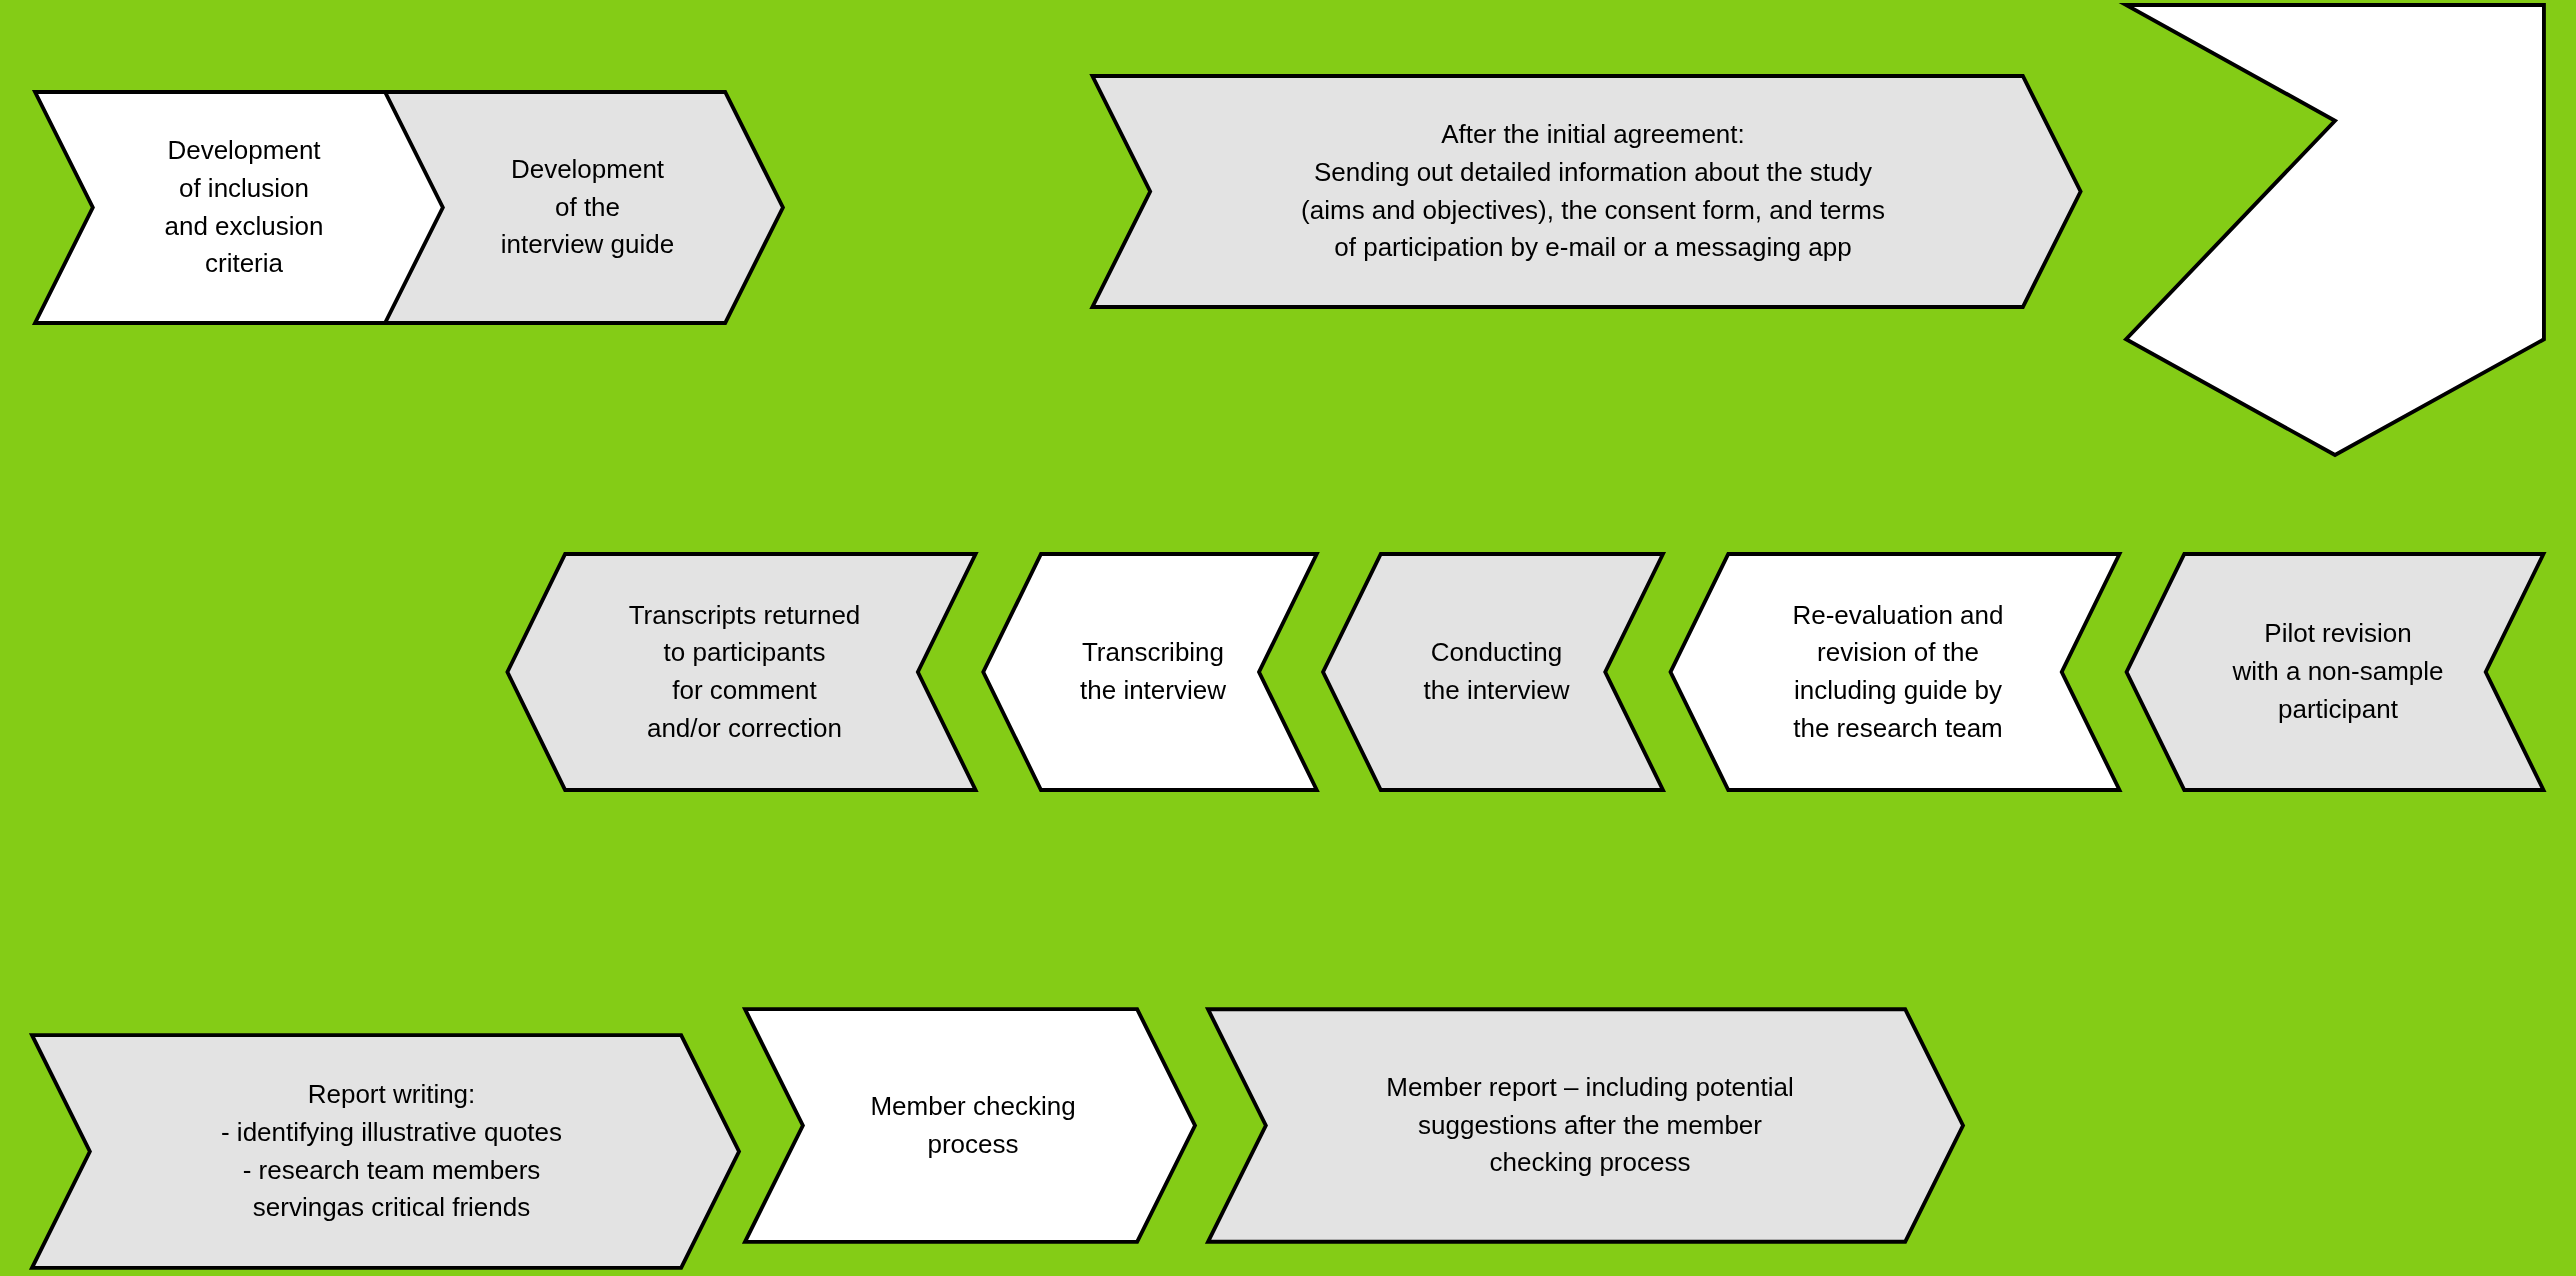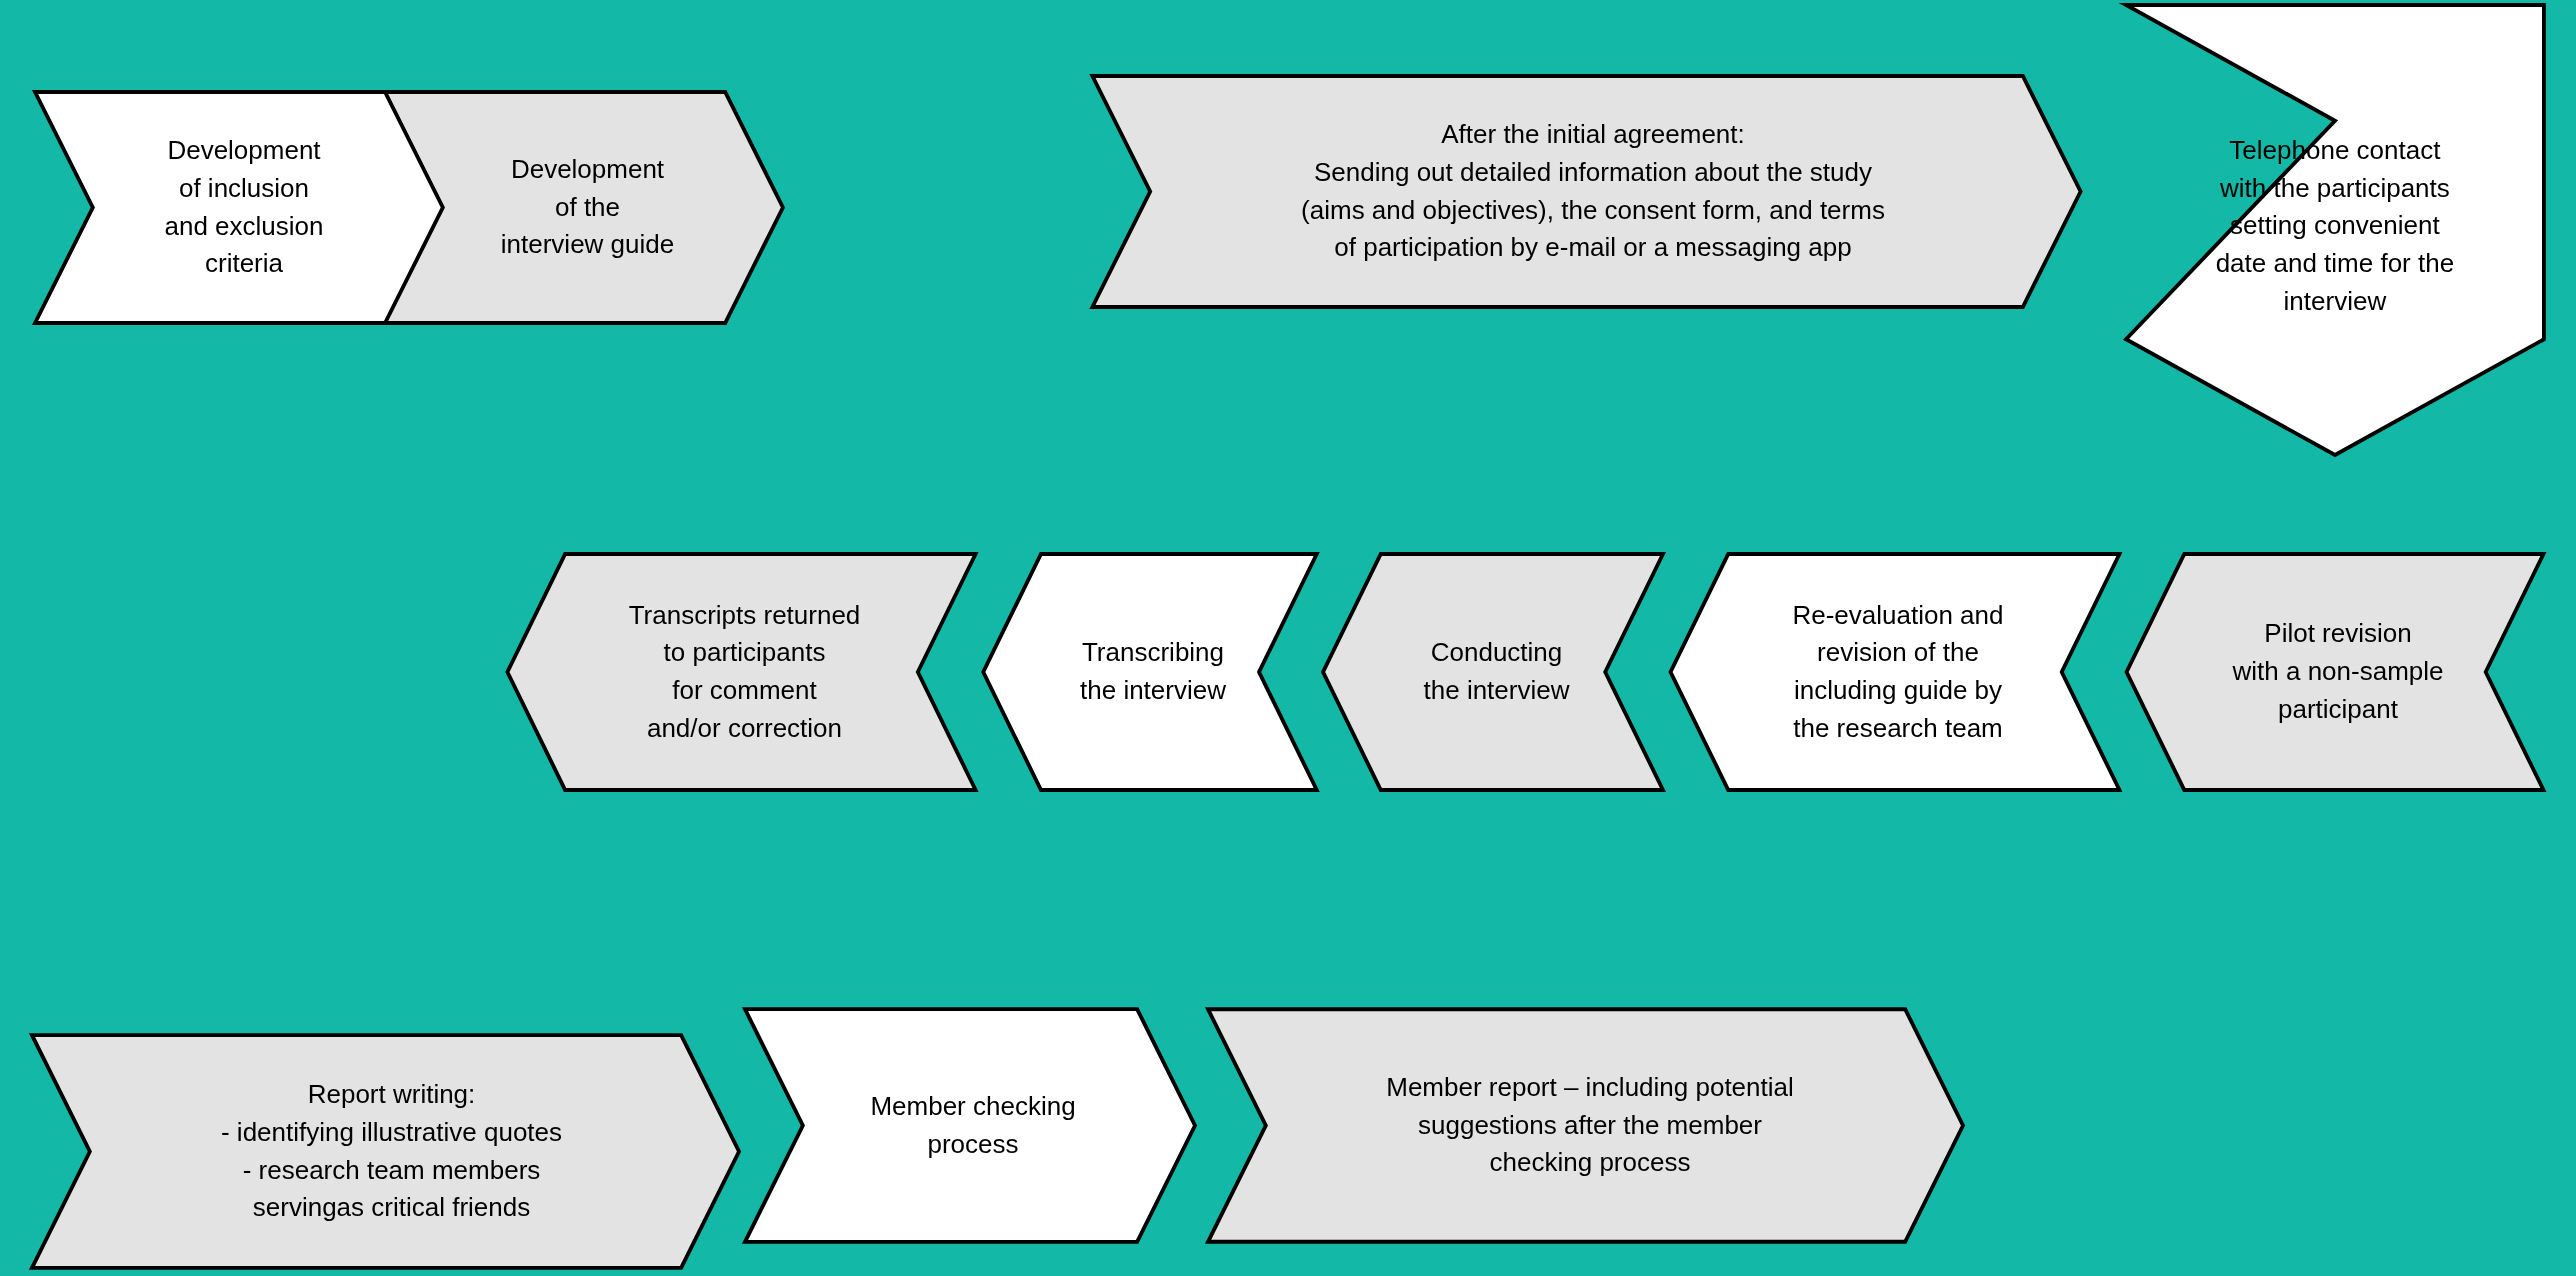--- a/index.html
+++ b/index.html
@@ -4,21 +4,21 @@
 <style>
   html, body {
     margin: 0;
     padding: 0;
     background: #ffffff;
   }
   #canvas {
     position: relative;
     width: 2576px;
     height: 1276px;
-    background: #14b8a6;
+    background: #84cc16;
     overflow: hidden;
     font-family: "Liberation Sans", sans-serif;
   }
   .shape {
     position: absolute;
   }
   .shape svg {
     display: block;
     position: absolute;
     top: 0;
@@ -71,25 +71,20 @@
     <div class="label lbl-sm" style="left:61px; top:0; width:880px; height:231px;">After the initial agreement:
 Sending out detailed information about the study
 (aims and objectives), the consent form, and terms
 of participation by e-mail or a messaging app</div>
   </div>
 
   <div class="shape" style="left:2126px; top:5.1px; width:418px; height:450px;">
     <svg width="418" height="450" viewBox="0 0 650 700">
       <polygon points="0,0 650,0 650,520 325,700 0,520 325,180" fill="#ffffff" stroke="#000000" stroke-width="6" stroke-linejoin="miter"></polygon>
     </svg>
-    <div class="label" style="left:6.4px; top:112px; width:405px; height:218px;">Telephone contact
-with the participants
-setting convenient
-date and time for the
-interview</div>
   </div>
 
   <div class="shape" style="left:2126px; top:554px; width:418px; height:236px;">
     <svg width="418" height="236" viewBox="0 0 650 368">
       <polygon points="90,0 650,0 560,184 650,368 90,368 0,184" fill="#e3e3e3" stroke="#000000" stroke-width="6" stroke-linejoin="miter"></polygon>
     </svg>
     <div class="label" style="left:61px; top:0; width:302px; height:236px;">Pilot revision
 with a non-sample
 participant</div>
   </div>

